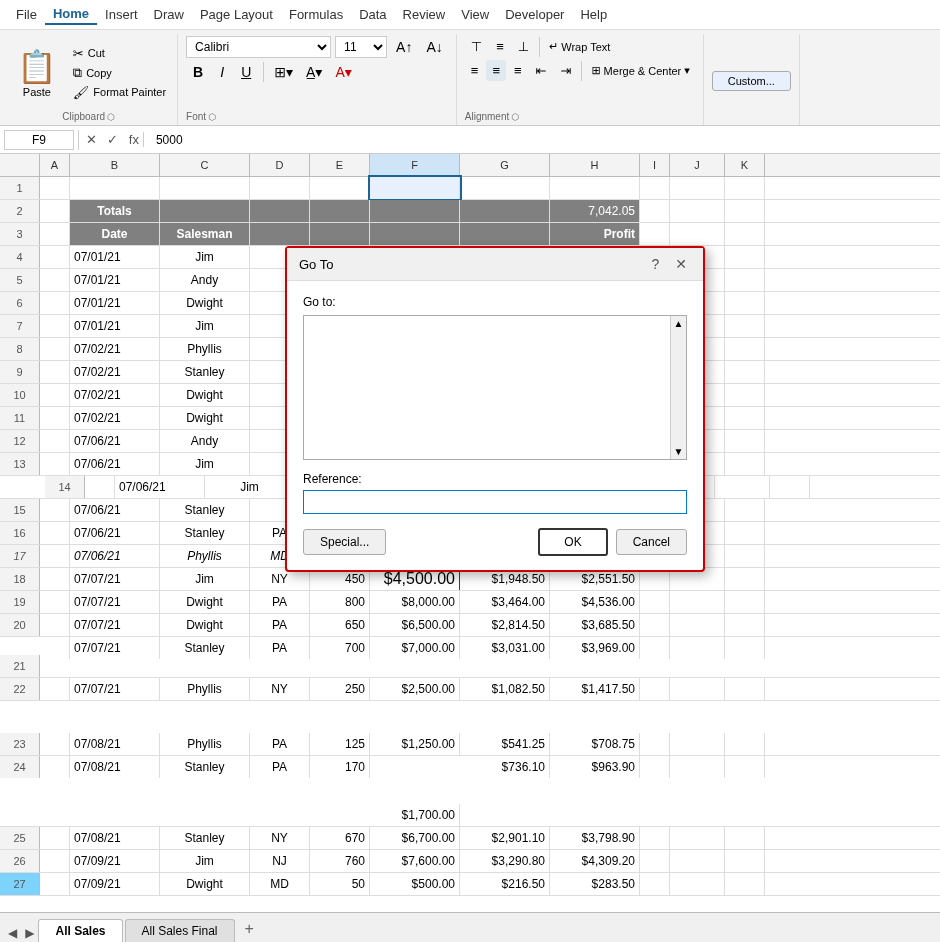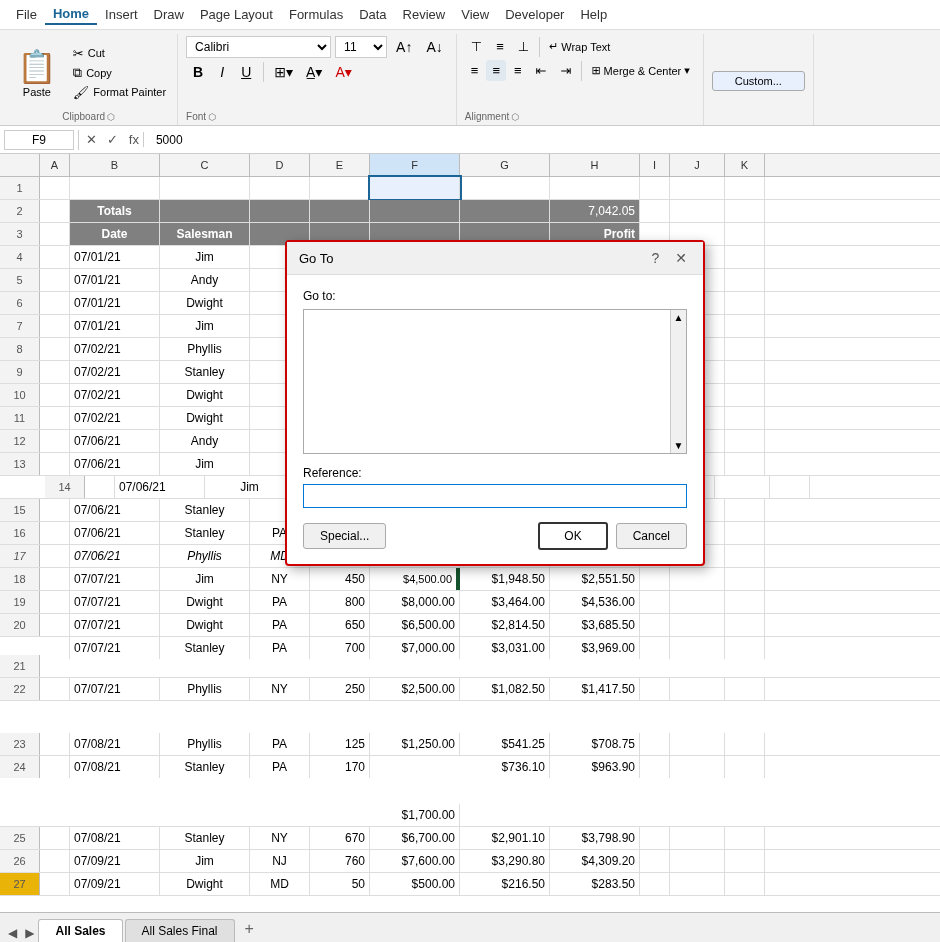--- a/index.html
+++ b/index.html
@@ -104,21 +104,21 @@
       </button>
     </div>
     <div style="margin-top:auto;padding-bottom:3px;display:flex;align-items:center;gap:2px;">
       <span style="font-size:10px;color:#666;">Alignment</span>
       <span style="font-size:9px;cursor:pointer;color:#666;">⬡</span>
     </div>
   </div>
 
   <div style="display:flex;flex-direction:column;border-right:1px solid #ddd;padding:2px 8px 0 8px;">
     <div style="flex:1;display:flex;align-items:center;">
-      <div style="border:1px solid #aaa;background:#e8f0fe;padding:3px 22px;border-radius:3px;font-size:11px;cursor:pointer;">Custom...</div>
+      <div style="border:1px solid #aaa;background:#e8f0fe;padding:3px 15px;border-radius:3px;font-size:11px;cursor:pointer;">Custom...</div>
     </div>
   </div>
 
 </div>
 
 <div style="display:flex;align-items:center;border-bottom:1px solid #ccc;height:28px;background:#fff;padding:0 4px;gap:4px;">
   <div style="width:70px;border:1px solid #ccc;padding:2px 4px;font-size:12px;display:flex;align-items:center;justify-content:center;background:#fff;">F9</div>
   <div style="width:1px;height:20px;background:#ccc;"></div>
   <span style="cursor:pointer;color:#555;font-size:13px;padding:2px 3px;">✕</span>
   <span style="cursor:pointer;color:#555;font-size:13px;padding:2px 3px;">✓</span>
@@ -391,21 +391,21 @@
       <div style="width:55px;min-width:55px;height:22px;border-right:1px solid #ddd;padding:0 4px;font-size:12px;"></div>
       <div style="width:40px;min-width:40px;height:22px;border-right:1px solid #ddd;padding:0 4px;font-size:12px;"></div>
     </div>
       <div style="display: flex; border-bottom: 1px solid rgb(221, 221, 221);">
       <div style="width:40px;min-width:40px;height:22px;background:#f3f3f3;border-right:1px solid #bbb;display:flex;align-items:center;justify-content:center;font-size:11px;color:#555;">18</div>
       <div style="width:30px;min-width:30px;height:22px;border-right:1px solid #ddd;padding:0 4px;font-size:12px;"></div>
       <div style="width:90px;min-width:90px;height:22px;border-right:1px solid #ddd;padding:0 4px;font-size:12px;display:flex;align-items:center;">07/07/21</div>
       <div style="width:90px;min-width:90px;height:22px;border-right:1px solid #ddd;padding:0 4px;font-size:12px;display:flex;align-items:center;justify-content:center;">Jim</div>
       <div style="width:60px;min-width:60px;height:22px;border-right:1px solid #ddd;padding:0 4px;font-size:12px;display:flex;align-items:center;justify-content:center;">NY</div>
       <div style="width:60px;min-width:60px;height:22px;border-right:1px solid #ddd;padding:0 4px;font-size:12px;display:flex;align-items:center;justify-content:flex-end;">450</div>
-      <div style="width:90px;min-width:90px;height:22px;border-right:4px solid #14532d;padding:0 4px;font-size:11px;display:flex;align-items:center;justify-content:flex-end;">$4,500.00</div>
+      <div style="width:90px;min-width:90px;height:22px;border-right:1px solid #14532d;padding:0 4px;font-size:16px;display:flex;align-items:center;justify-content:flex-end;">$4,500.00</div>
       <div style="width:90px;min-width:90px;height:22px;border-right:1px solid #ddd;padding:0 4px;font-size:12px;display:flex;align-items:center;justify-content:flex-end;">$1,948.50</div>
       <div style="width:90px;min-width:90px;height:22px;border-right:1px solid #ddd;padding:0 4px;font-size:12px;display:flex;align-items:center;justify-content:flex-end;">$2,551.50</div>
       <div style="width:30px;min-width:30px;height:22px;border-right:1px solid #ddd;padding:0 4px;font-size:12px;"></div>
       <div style="width:55px;min-width:55px;height:22px;border-right:1px solid #ddd;padding:0 4px;font-size:12px;"></div>
       <div style="width:40px;min-width:40px;height:22px;border-right:1px solid #ddd;padding:0 4px;font-size:12px;"></div>
     </div>
       <div style="display: flex; border-bottom: 1px solid rgb(221, 221, 221);">
       <div style="width:40px;min-width:40px;height:22px;background:#f3f3f3;border-right:1px solid #bbb;display:flex;align-items:center;justify-content:center;font-size:11px;color:#555;">19</div>
       <div style="width:30px;min-width:30px;height:22px;border-right:1px solid #ddd;padding:0 4px;font-size:12px;"></div>
       <div style="width:90px;min-width:90px;height:22px;border-right:1px solid #ddd;padding:0 4px;font-size:12px;display:flex;align-items:center;">07/07/21</div>
@@ -511,21 +511,21 @@
       <div style="width:60px;min-width:60px;height:22px;border-right:1px solid #ddd;padding:0 4px;font-size:12px;display:flex;align-items:center;justify-content:center;">NJ</div>
       <div style="width:60px;min-width:60px;height:22px;border-right:1px solid #ddd;padding:0 4px;font-size:12px;display:flex;align-items:center;justify-content:flex-end;">760</div>
       <div style="width:90px;min-width:90px;height:22px;border-right:1px solid #ddd;padding:0 4px;font-size:12px;display:flex;align-items:center;justify-content:flex-end;">$7,600.00</div>
       <div style="width:90px;min-width:90px;height:22px;border-right:1px solid #ddd;padding:0 4px;font-size:12px;display:flex;align-items:center;justify-content:flex-end;">$3,290.80</div>
       <div style="width:90px;min-width:90px;height:22px;border-right:1px solid #ddd;padding:0 4px;font-size:12px;display:flex;align-items:center;justify-content:flex-end;">$4,309.20</div>
       <div style="width:30px;min-width:30px;height:22px;border-right:1px solid #ddd;padding:0 4px;font-size:12px;"></div>
       <div style="width:55px;min-width:55px;height:22px;border-right:1px solid #ddd;padding:0 4px;font-size:12px;"></div>
       <div style="width:40px;min-width:40px;height:22px;border-right:1px solid #ddd;padding:0 4px;font-size:12px;"></div>
     </div>
       <div style="display: flex; border-bottom: 1px solid rgb(221, 221, 221);">
-      <div style="width:40px;min-width:40px;height:22px;background:#eab308;border-right:1px solid #bbb;display:flex;align-items:center;justify-content:center;font-size:11px;color:#555;">27</div>
+      <div style="width:40px;min-width:40px;height:22px;background:#7dd3fc;border-right:1px solid #bbb;display:flex;align-items:center;justify-content:center;font-size:11px;color:#555;">27</div>
       <div style="width:30px;min-width:30px;height:22px;border-right:1px solid #ddd;padding:0 4px;font-size:12px;"></div>
       <div style="width:90px;min-width:90px;height:22px;border-right:1px solid #ddd;padding:0 4px;font-size:12px;display:flex;align-items:center;">07/09/21</div>
       <div style="width:90px;min-width:90px;height:22px;border-right:1px solid #ddd;padding:0 4px;font-size:12px;display:flex;align-items:center;justify-content:center;">Dwight</div>
       <div style="width:60px;min-width:60px;height:22px;border-right:1px solid #ddd;padding:0 4px;font-size:12px;display:flex;align-items:center;justify-content:center;">MD</div>
       <div style="width:60px;min-width:60px;height:22px;border-right:1px solid #ddd;padding:0 4px;font-size:12px;display:flex;align-items:center;justify-content:flex-end;">50</div>
       <div style="width:90px;min-width:90px;height:22px;border-right:1px solid #ddd;padding:0 4px;font-size:12px;display:flex;align-items:center;justify-content:flex-end;">$500.00</div>
       <div style="width:90px;min-width:90px;height:22px;border-right:1px solid #ddd;padding:0 4px;font-size:12px;display:flex;align-items:center;justify-content:flex-end;">$216.50</div>
       <div style="width:90px;min-width:90px;height:22px;border-right:1px solid #ddd;padding:0 4px;font-size:12px;display:flex;align-items:center;justify-content:flex-end;">$283.50</div>
       <div style="width:30px;min-width:30px;height:22px;border-right:1px solid #ddd;padding:0 4px;font-size:12px;"></div>
       <div style="width:55px;min-width:55px;height:22px;border-right:1px solid #ddd;padding:0 4px;font-size:12px;"></div>
@@ -537,21 +537,21 @@
 
 <div style="display:flex;align-items:flex-end;background:#f0f0f0;border-top:1px solid #bbb;height:30px;padding:0 4px;position:absolute;bottom:0;left:0;right:0;">
   <div style="cursor:pointer;padding:2px 4px;font-size:12px;color:#555;">◀</div>
   <div style="cursor:pointer;padding:2px 4px;font-size:12px;color:#555;">▶</div>
   <div style="padding:4px 16px;cursor:pointer;border:1px solid #bbb;border-bottom:none;border-radius:3px 3px 0 0;font-size:12px;background:#fff;margin-right:2px;font-weight:bold;">All Sales</div>
   <div style="padding:4px 16px;cursor:pointer;border:1px solid #bbb;border-bottom:none;border-radius:3px 3px 0 0;font-size:12px;background:#e0e0e0;margin-right:2px;">All Sales Final</div>
   <div style="padding:4px 8px;cursor:pointer;color:#666;font-size:16px;">+</div>
 </div>
 
 <div style="position:absolute;top:0;left:0;right:0;bottom:0;z-index:100;pointer-events:none;">
-  <div style="position:absolute;top:240px;left:285px;width:420px;background:#fff;border:2px solid #c00;box-shadow:4px 4px 12px rgba(0,0,0,0.3);border-radius:4px;z-index:101;pointer-events:all;">
+  <div style="position:absolute;top:246px;left:285px;width:420px;background:#fff;border:2px solid #c00;box-shadow:4px 4px 12px rgba(0,0,0,0.3);border-radius:4px;z-index:101;pointer-events:all;">
 
     <div style="display:flex;align-items:center;justify-content:space-between;background:#f0f0f0;padding:6px 12px;border-bottom:1px solid #ddd;">
       <span style="font-size:13px;">Go To</span>
       <div style="display:flex;gap:8px;align-items:center;">
         <span style="cursor:pointer;color:#555;font-size:14px;padding:2px 4px;">?</span>
         <span style="cursor:pointer;color:#555;font-size:14px;padding:2px 4px;">✕</span>
       </div>
     </div>
 
     <div style="padding:14px 16px;">

